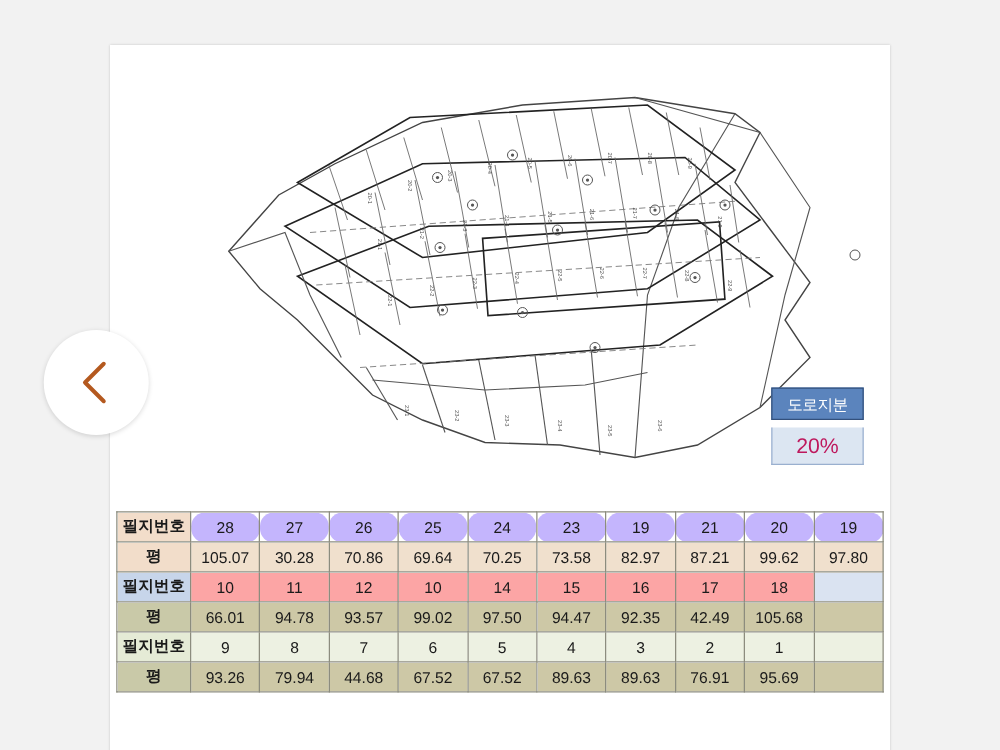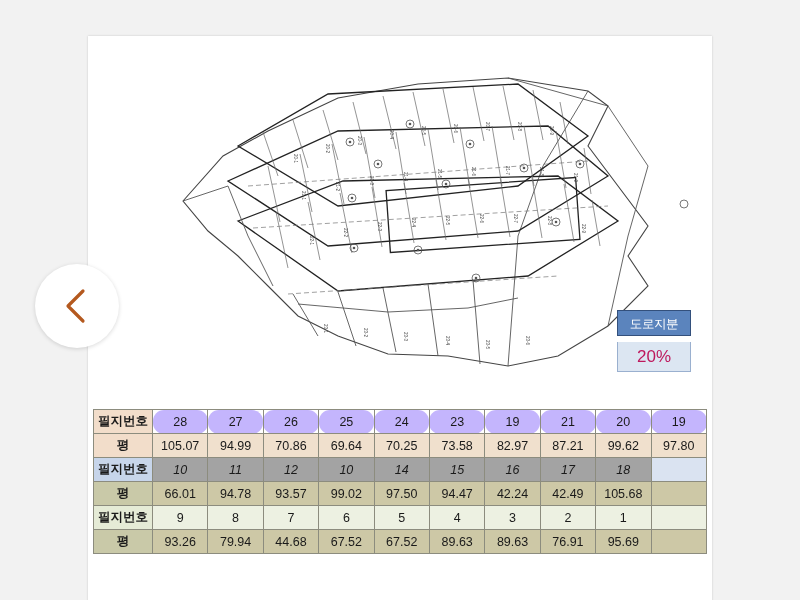--- a/index.html
+++ b/index.html
@@ -92,21 +92,21 @@
     white-space: nowrap;
   }
   td.hdr { width: 58px; }
   
   .r-a-hdr { background: #f2ddca; font-weight: bold; }
   .r-a-cell { background: #c4b5fd; border-radius: 11px; }
   .r-a-val-hdr { background: #f2ddca; font-weight: bold; }
   .r-a-val { background: #f0e0cd; }
 
   .r-b-hdr { background: #c7d5ea; font-weight: bold; }
-  .r-b-cell { background: #a3a3a3; font-style: italic; }
+  .r-b-cell { background: #fca5a5; }
   .r-b-val-hdr { background: #c9c9a8; font-weight: bold; }
   .r-b-val { background: #cdc8a6; }
 
   .r-c-hdr { background: #e5ebd6; font-weight: bold; }
   .r-c-cell { background: #edf1e2; }
   .r-c-val-hdr { background: #c9c9a8; font-weight: bold; }
   .r-c-val { background: #cdc8a6; }
 
   .empty-b { background: #dae3f1; }
   .empty-c { background: #edf1e2; }
@@ -299,21 +299,21 @@
             <td class="r-a-cell">23</td>
             <td class="r-a-cell">19</td>
             <td class="r-a-cell">21</td>
             <td class="r-a-cell">20</td>
             <td class="r-a-cell">19</td>
           </tr>
 
           <tr>
             <td class="hdr r-a-val-hdr">평</td>
             <td class="r-a-val">105.07</td>
-            <td class="r-a-val">94.99</td>
+            <td class="r-a-val">30.28</td>
             <td class="r-a-val">70.86</td>
             <td class="r-a-val">69.64</td>
             <td class="r-a-val">70.25</td>
             <td class="r-a-val">73.58</td>
             <td class="r-a-val">82.97</td>
             <td class="r-a-val">87.21</td>
             <td class="r-a-val">99.62</td>
             <td class="r-a-val">97.80</td>
           </tr>
 
@@ -332,21 +332,21 @@
           </tr>
 
           <tr>
             <td class="hdr r-b-val-hdr">평</td>
             <td class="r-b-val">66.01</td>
             <td class="r-b-val">94.78</td>
             <td class="r-b-val">93.57</td>
             <td class="r-b-val">99.02</td>
             <td class="r-b-val">97.50</td>
             <td class="r-b-val">94.47</td>
-            <td class="r-b-val">42.24</td>
+            <td class="r-b-val">92.35</td>
             <td class="r-b-val">42.49</td>
             <td class="r-b-val">105.68</td>
             <td class="empty-val"></td>
           </tr>
 
           <tr>
             <td class="hdr r-c-hdr">필지번호</td>
             <td class="r-c-cell">9</td>
             <td class="r-c-cell">8</td>
             <td class="r-c-cell">7</td>

